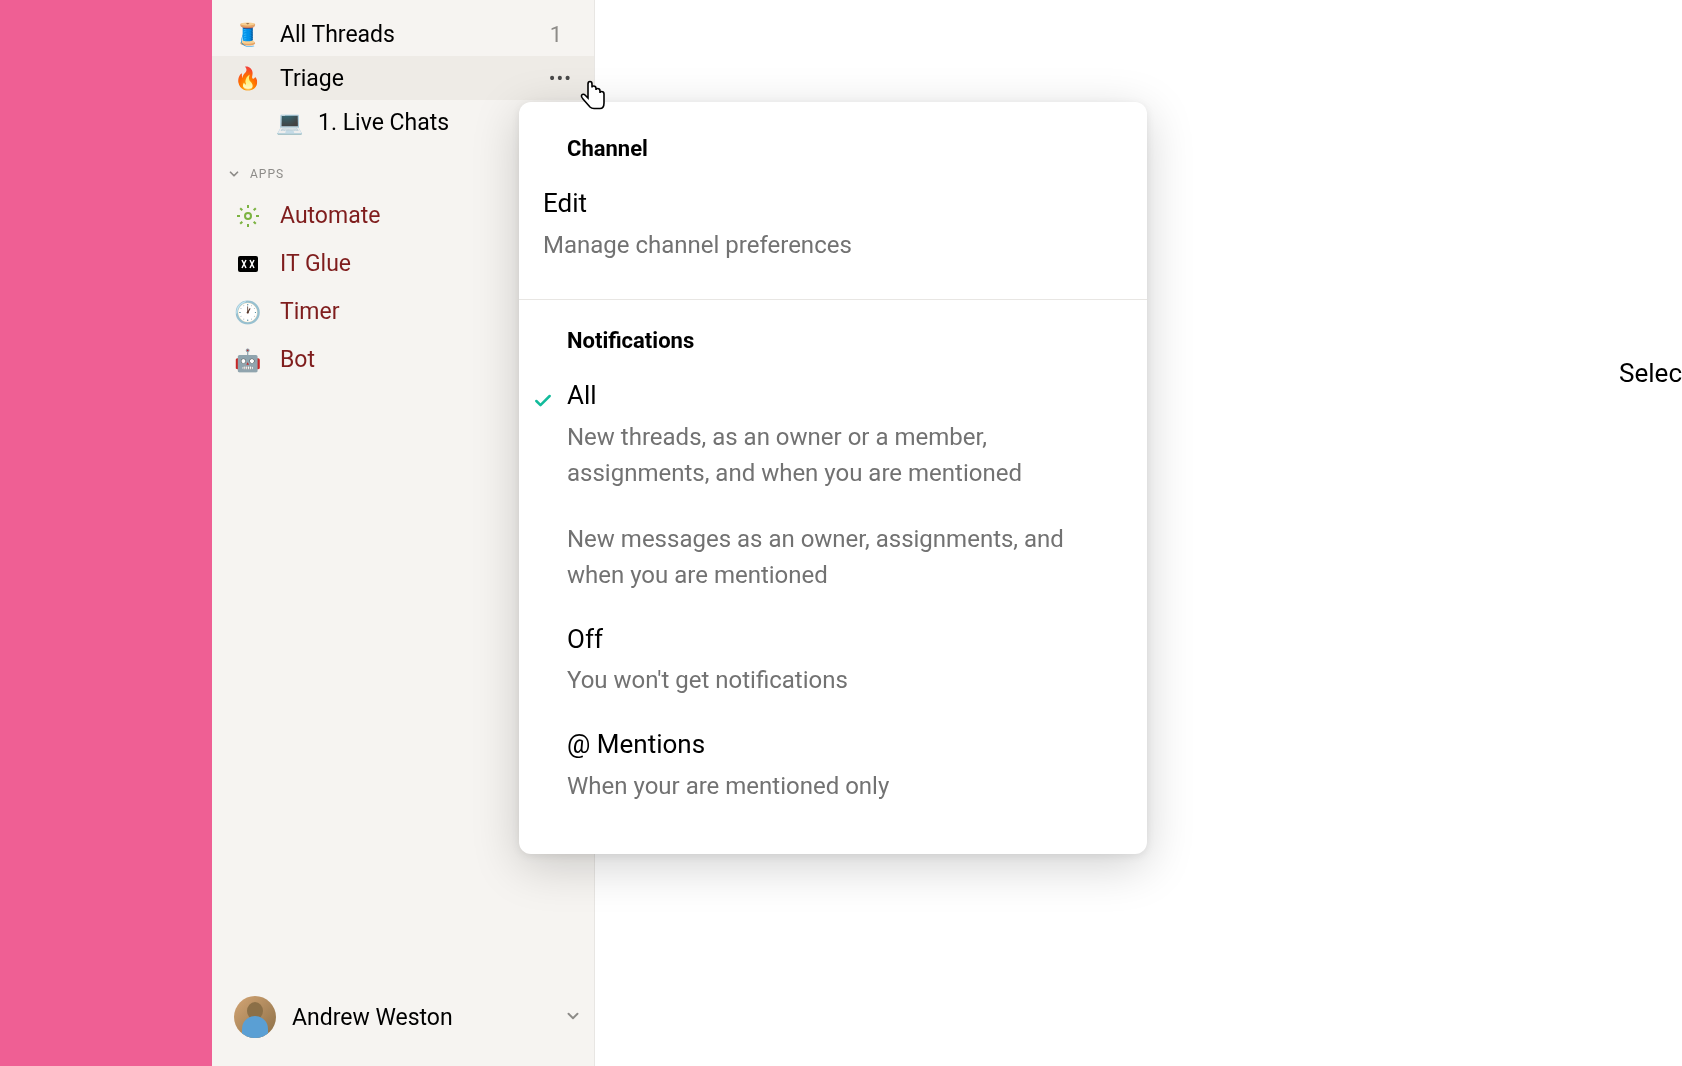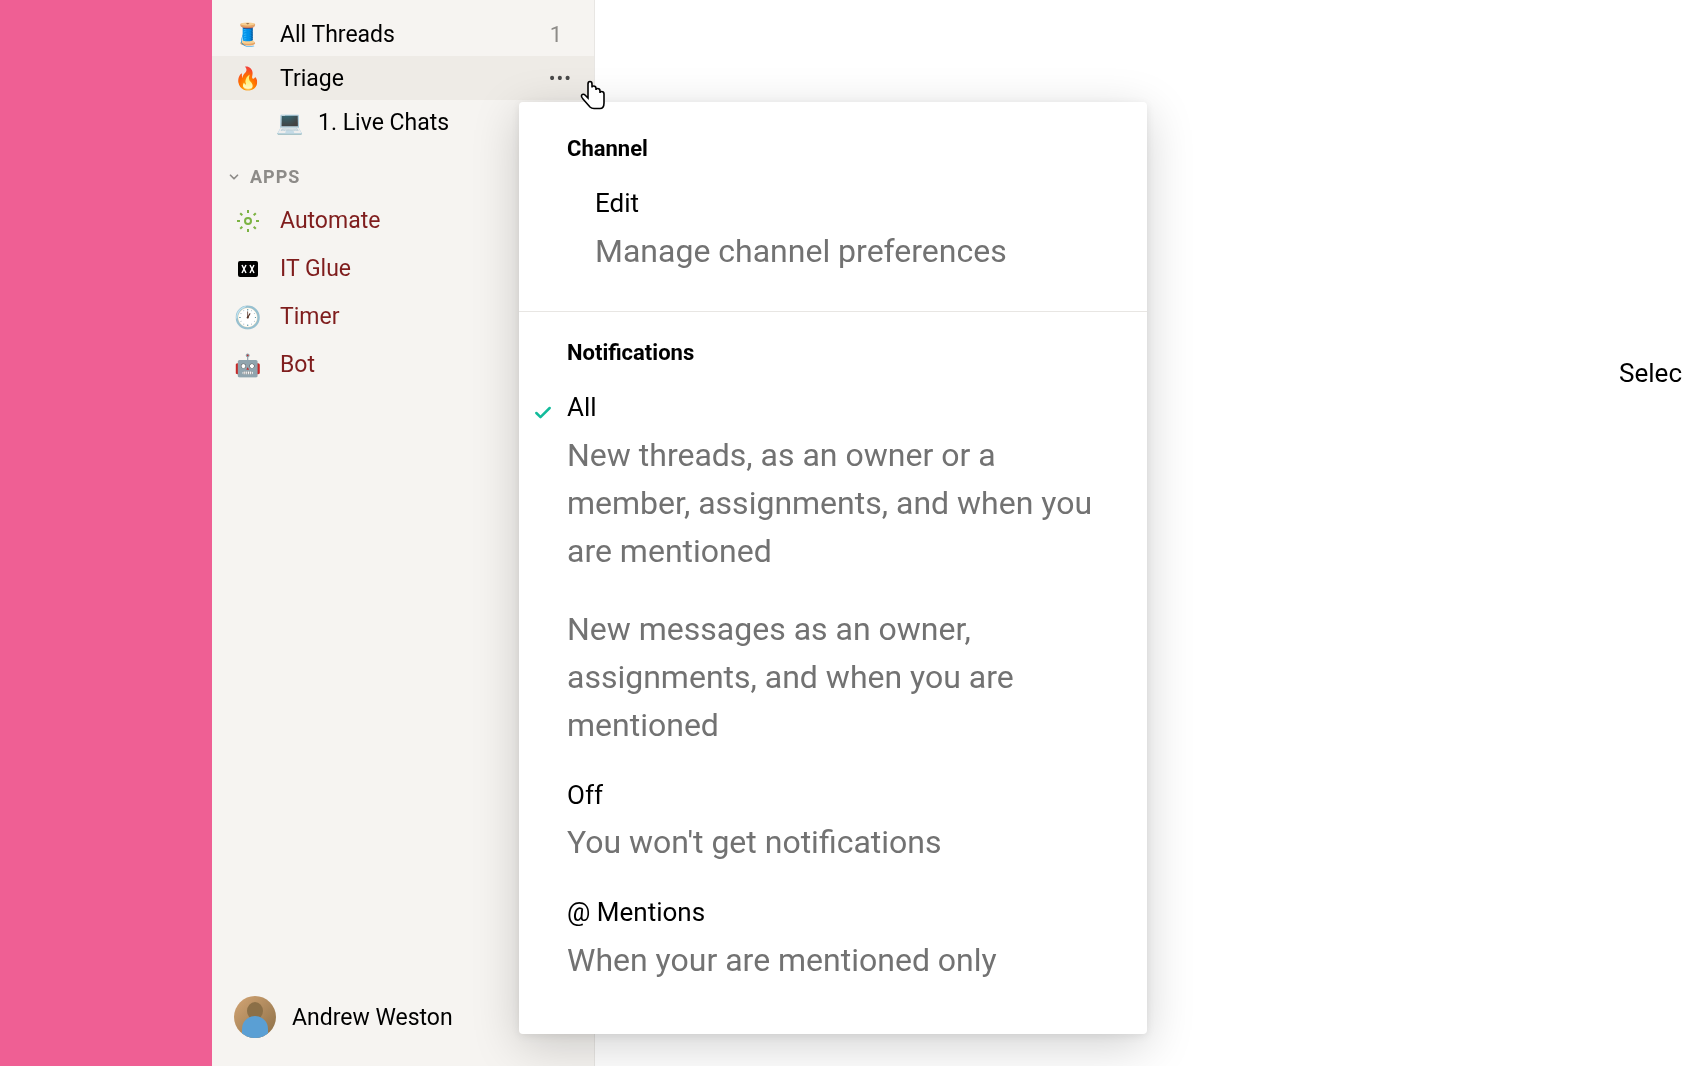--- a/index.html
+++ b/index.html
@@ -60,24 +60,24 @@
       letter-spacing: 1px;
       display: none;
     }
     .sidebar-item.selected .more { display: block; }
     .sidebar-item.indented { padding-left: 64px; }
     .sidebar-item.indented .emoji { margin-right: 14px; }
     .section-header {
       display: flex;
       align-items: center;
       padding: 22px 22px 10px 14px;
-      font-size: 18px;
+      font-size: 12px;
       letter-spacing: 1px;
       color: #8d8b88;
-      font-weight: 700;
+      font-weight: 400;
       cursor: pointer;
     }
     .section-header .chevron {
       width: 16px;
       height: 16px;
       margin-right: 8px;
       display: flex;
       align-items: center;
       justify-content: center;
     }
@@ -158,33 +158,33 @@
       color: #000;
       white-space: nowrap;
       margin-left: 20px;
     }
     .popover {
       position: absolute;
       left: 519px;
       top: 102px;
       width: 628px;
       background: #fff;
-      border-radius: 4px;
+      border-radius: 12px;
       box-shadow: 0 12px 48px rgba(0,0,0,0.18), 0 2px 8px rgba(0,0,0,0.08);
       z-index: 100;
       padding: 34px 0 30px 0;
     }
     .popover-section-title {
       font-size: 22px;
       font-weight: 700;
       color: #000;
       padding: 0 48px 16px 48px;
     }
     .popover-item {
-      padding: 10px 48px 20px 76px;
+      padding: 10px 48px 20px 24px;
       cursor: pointer;
       position: relative;
     }
     .popover-item.with-check {
       padding-left: 48px;
     }
     .popover-item .check {
       position: absolute;
       left: 14px;
       top: 22px;
@@ -193,21 +193,21 @@
     .popover-item .title {
       font-size: 26px;
       color: #000;
       margin-bottom: 6px;
       line-height: 1.3;
     }
     .popover-item.active .title {
       color: #000000;
     }
     .popover-item .desc {
-      font-size: 32px;
+      font-size: 24px;
       color: #727272;
       line-height: 1.5;
     }
     .popover-divider {
       height: 1px;
       background: #e8e6e3;
       margin: 16px 0 28px 0;
     }
     .cursor-hand {
       position: absolute;

